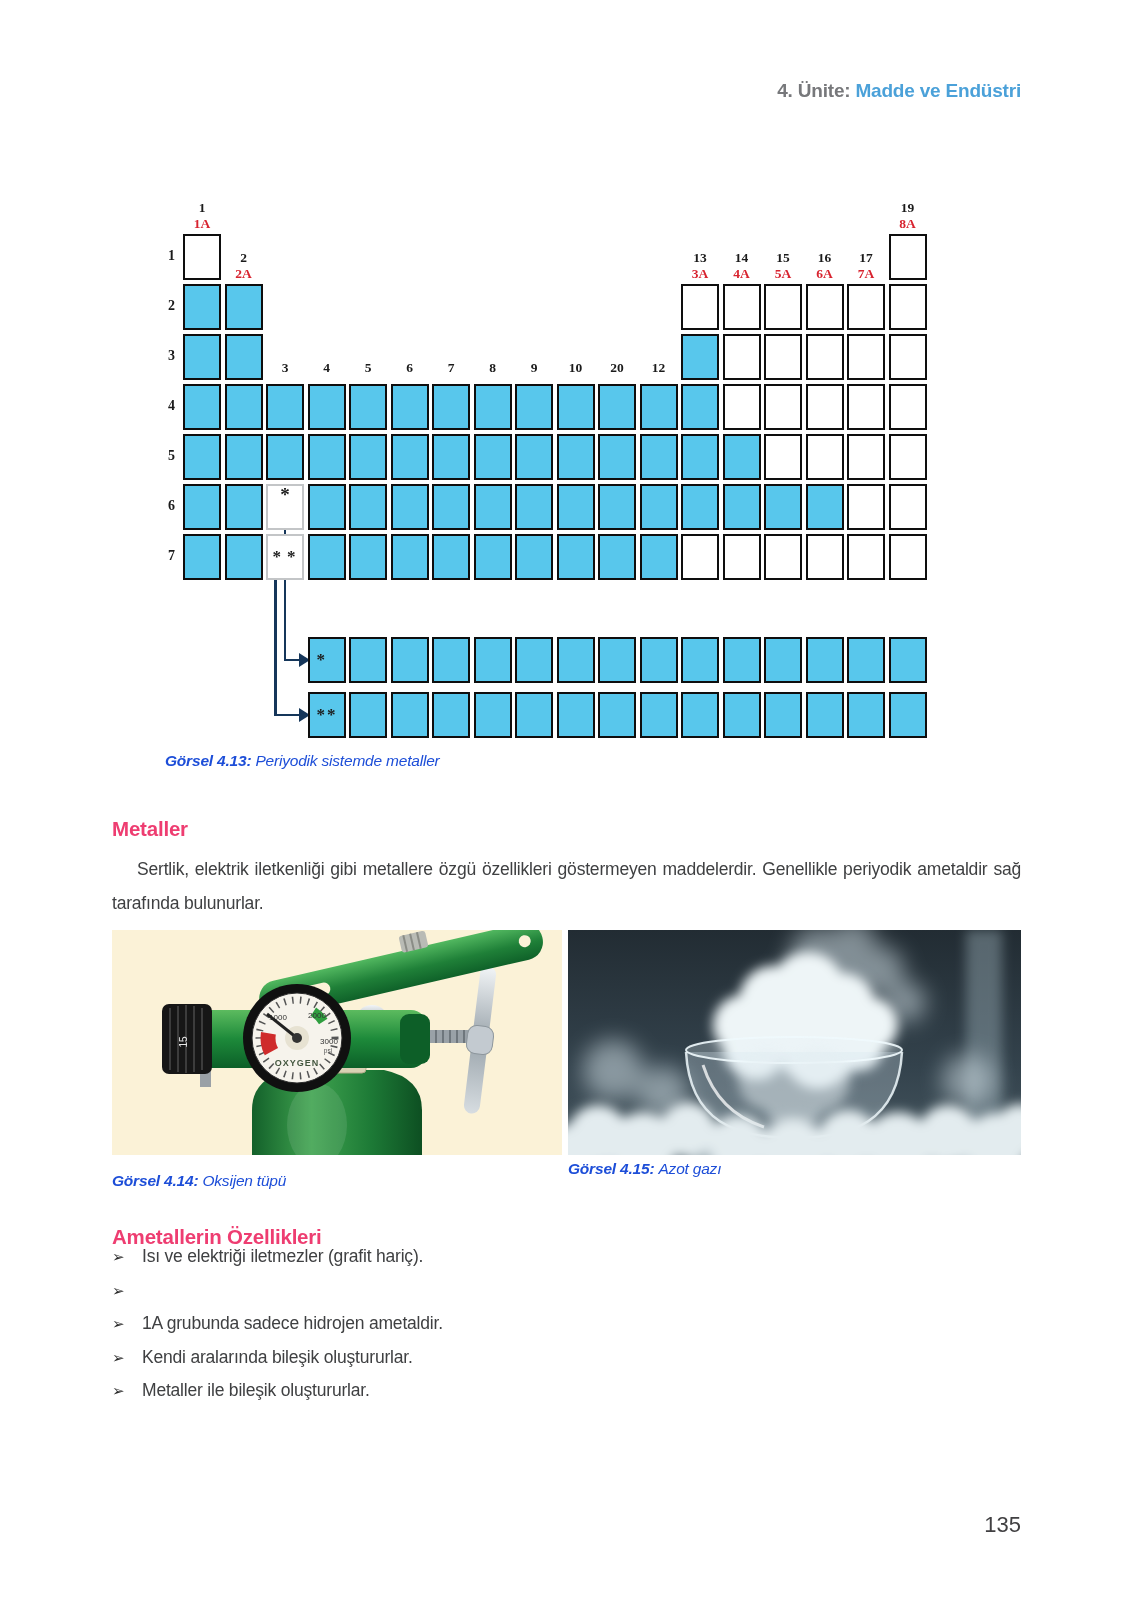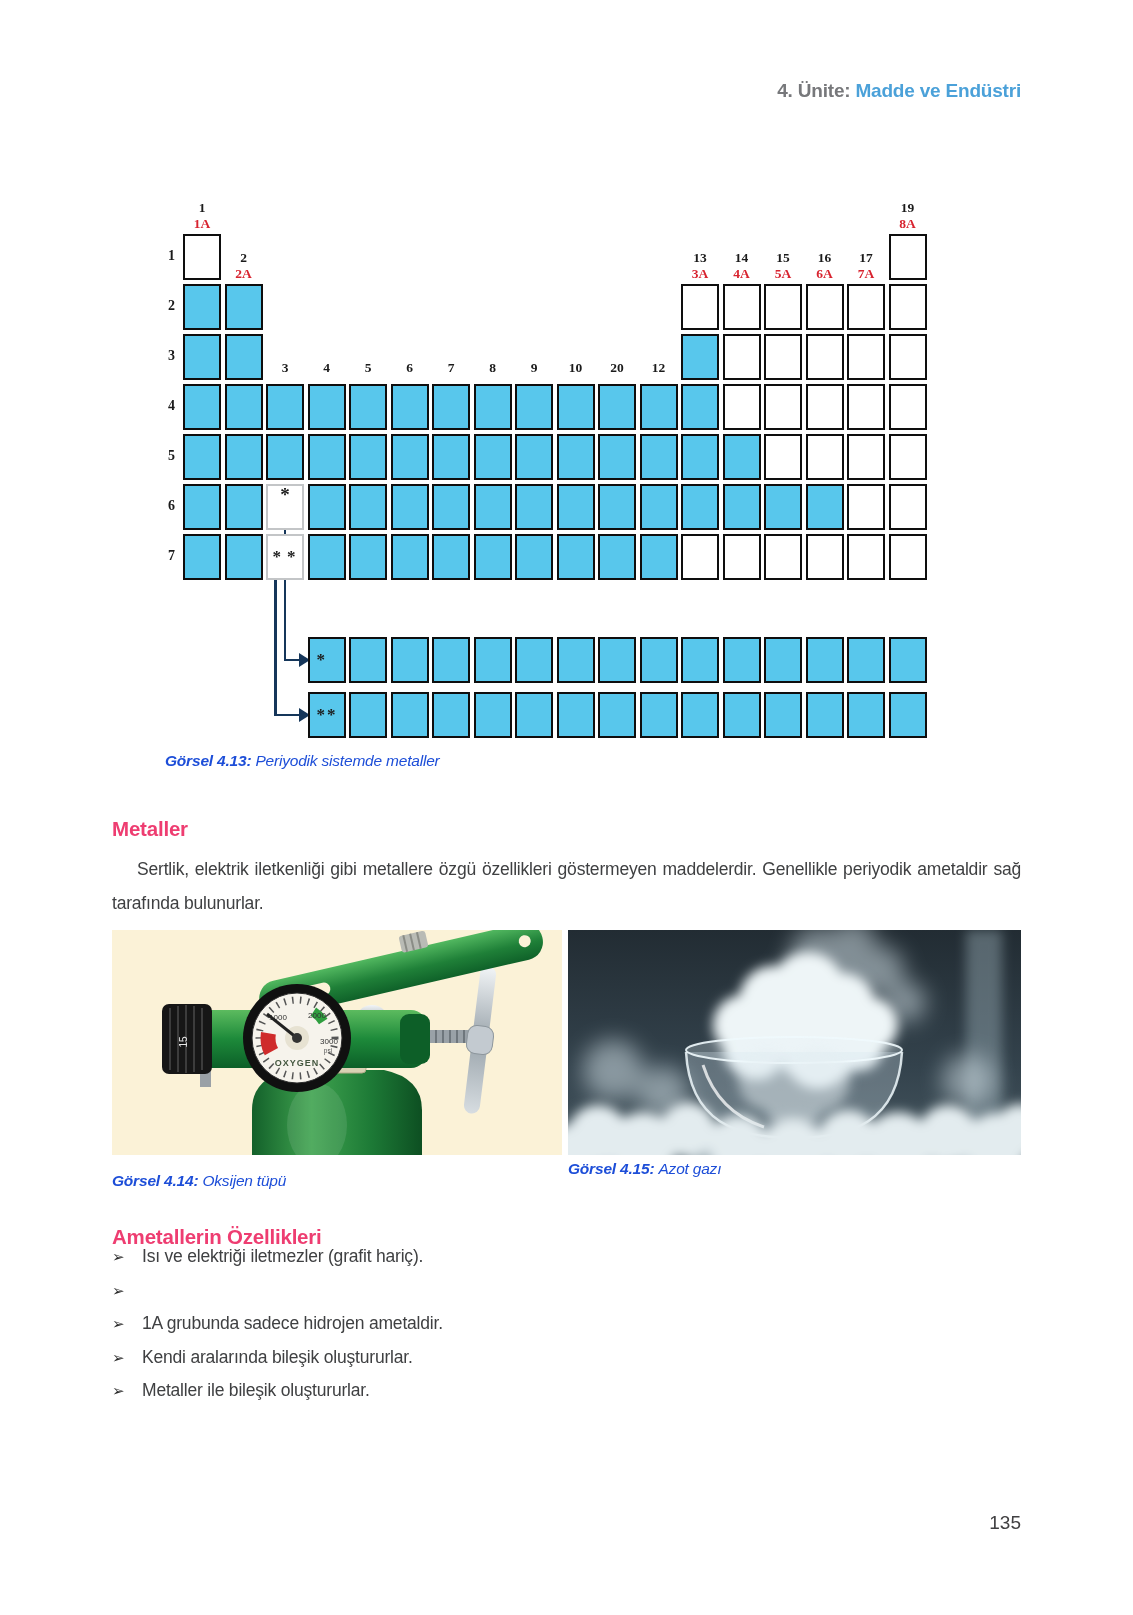--- a/index.html
+++ b/index.html
@@ -57,21 +57,21 @@
   
   .figbox{position:absolute;top:930px;height:225px;overflow:hidden;}
   #fig14{left:112px;width:450px;}
   #fig15{left:568px;width:453px;}
   
   #bullets{position:absolute;left:112px;top:1246px;width:909px;}
   .bullet-row{display:flex;margin-bottom:12.5px;font-size:17.5px;line-height:21px;
       letter-spacing:-0.2px;color:#3f4042;}
   .bullet-row .marker{width:30px;flex:0 0 30px;font-size:15px;color:#2b2b2b;}
   
-  #pagenum{position:absolute;right:112px;top:1512px;font-size:19px;color:#414042;}
+  #pagenum{position:absolute;right:112px;top:1512px;font-size:22px;color:#414042;}
 </style>
 </head>
 <body>
 
 <div class="page">
 
   <div class="unit-header">
     <span class="unit-label">4. Ünite:</span>
     <span class="unit-title">Madde ve Endüstri</span>
   </div>

